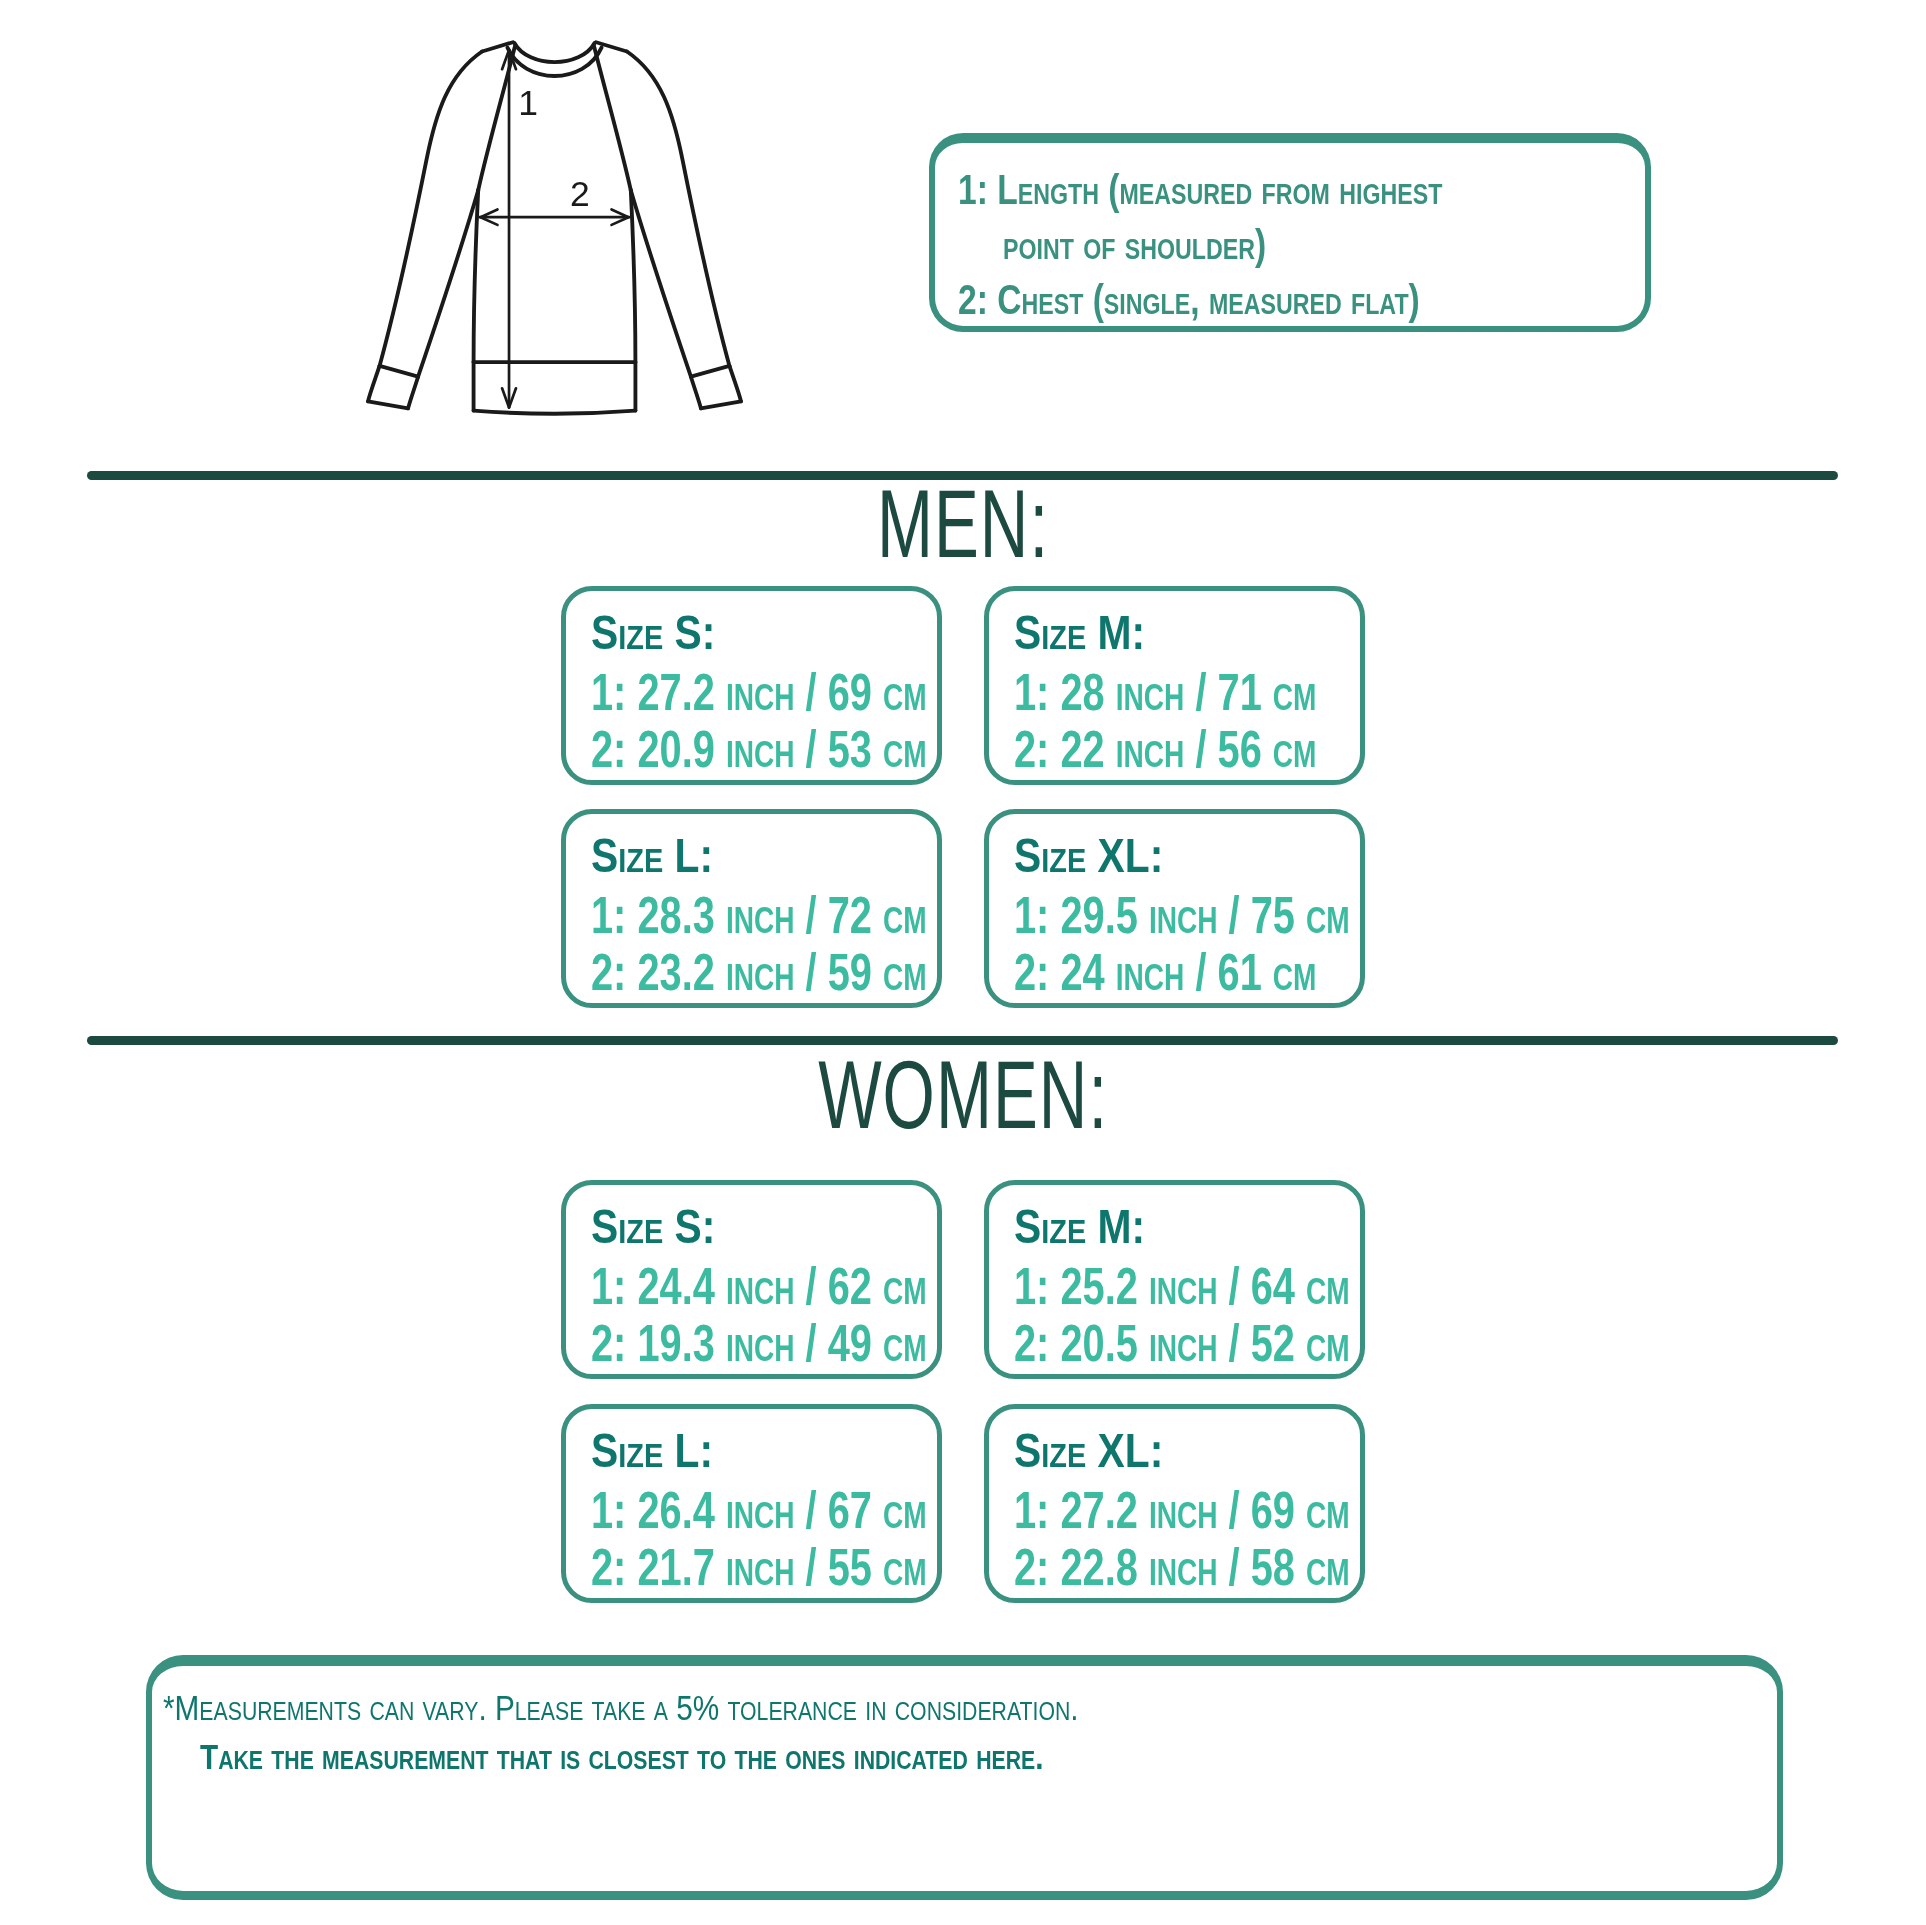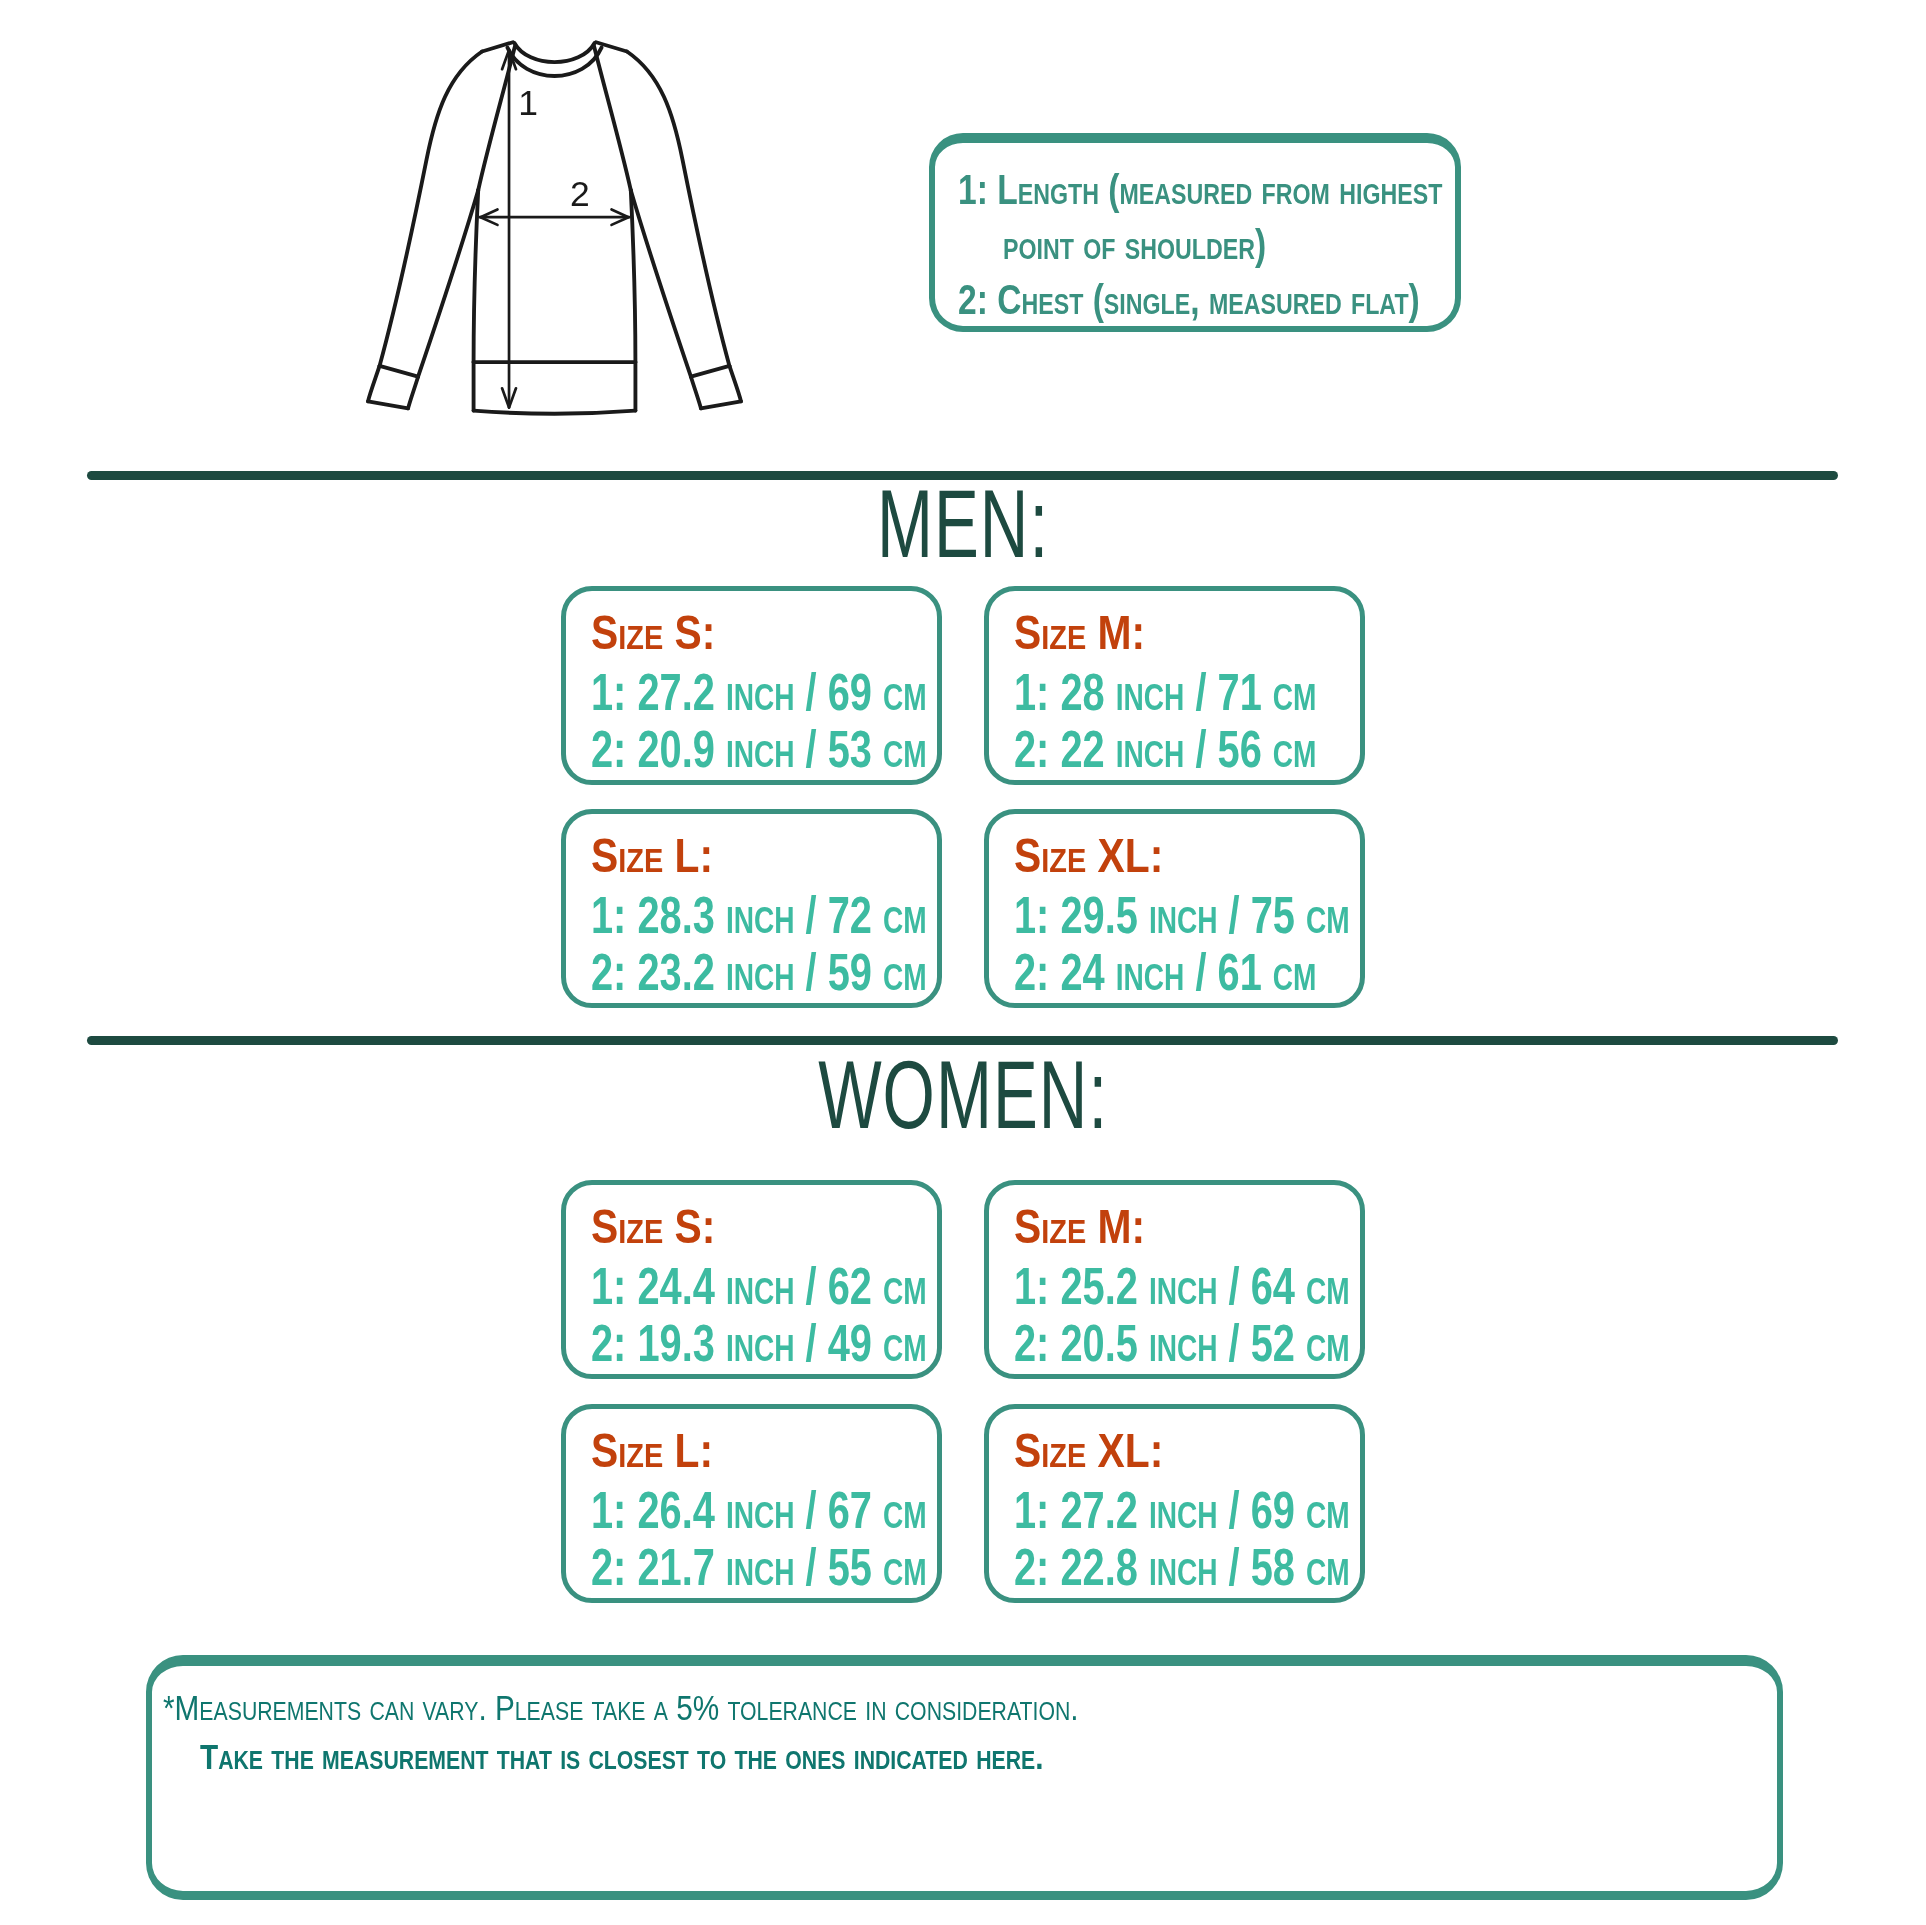--- a/index.html
+++ b/index.html
@@ -7,39 +7,39 @@
     position:relative;width:1926px;height:1926px;background:#ffffff;overflow:hidden;
     font-family:"Liberation Sans", sans-serif;
   }
   .sc{font-variant:small-caps;}
   .sx{display:inline-block;transform-origin:0 50%;white-space:nowrap;}
   .s78{transform:scaleX(.78);}
   .s80{transform:scaleX(.80);}
   .s85{transform:scaleX(.85);}
   .shirt-svg{position:absolute;left:331px;top:21.6px;width:447px;height:405px;}
   .legend-box{
-    position:absolute;left:929px;top:133px;width:532px;height:199px;box-sizing:border-box;
+    position:absolute;left:929px;top:133px;width:722px;height:199px;box-sizing:border-box;
     border:6.2px solid #3a9180;border-top-width:10px;border-radius:34px;
     padding:18.5px 0 0 23px;color:#3a9180;font-size:42px;font-weight:bold;line-height:55px;
   }
   .legend-indent{padding-left:45px;}
   .divider{
     position:absolute;left:87px;width:1751px;height:8.5px;background:#1d4a40;border-radius:4.6px;
   }
   .section-heading{
     position:absolute;left:0;width:1926px;text-align:center;color:#1d4a40;
     font-size:96px;font-weight:normal;line-height:100px;letter-spacing:1.5px;
   }
   .section-heading .sx{transform-origin:50% 50%;transform:scaleX(.70);}
   .size-box{
     position:absolute;width:381px;height:199px;box-sizing:border-box;
     border:5.4px solid #3a9180;border-radius:31px;
     padding:10.8px 0 0 25px;
   }
-  .size-label{color:#c2410c;font-size:48px;font-weight:bold;line-height:62px;}
+  .size-label{color:#0f766e;font-size:48px;font-weight:bold;line-height:62px;}
   .size-label .sx{transform:scaleX(.85);}
   .meas{color:#3dbba1;font-size:51px;font-weight:bold;line-height:57px;}
   .notes-box{
     position:absolute;left:146px;top:1655px;width:1637px;height:245px;box-sizing:border-box;
     border:6.2px solid #3a9180;border-top-width:11.6px;border-bottom-width:9.2px;border-radius:37px;
     padding:17px 15.4px 0 10.8px;color:#0f766e;font-size:35px;font-weight:normal;line-height:49px;
   }
   .note-indent{padding-left:37px;font-weight:bold;}
 </style>
 </head>

